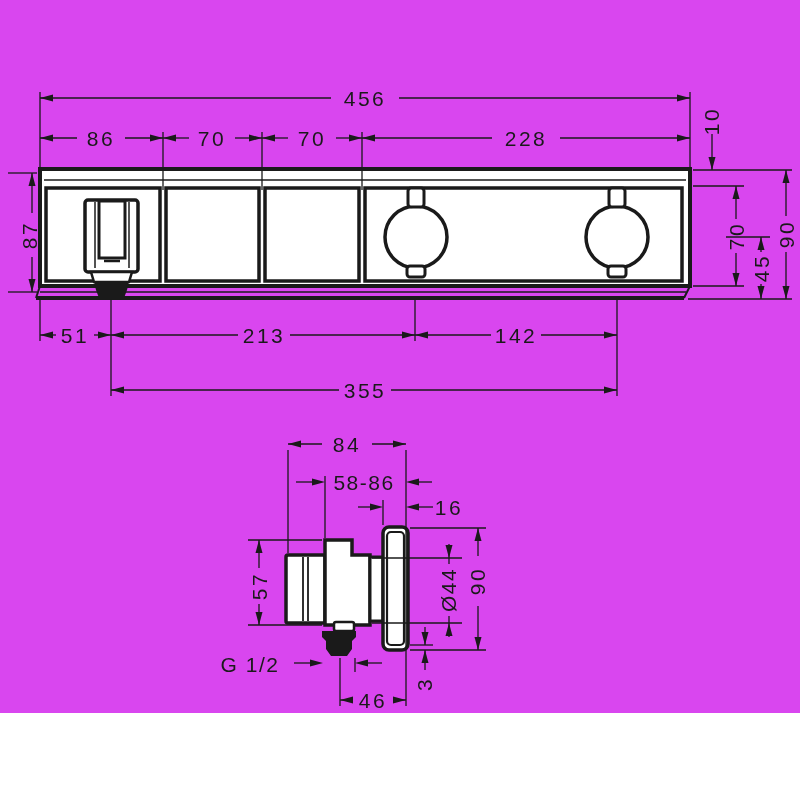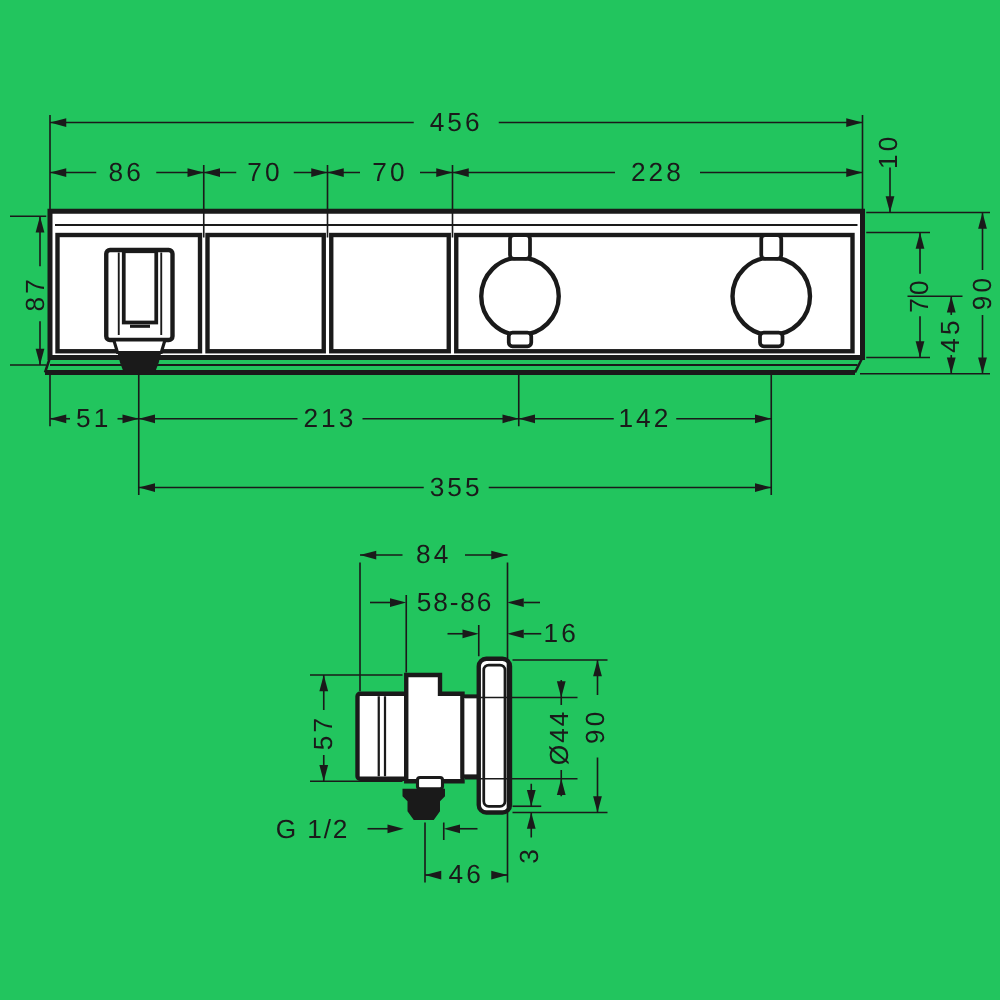--- a/index.html
+++ b/index.html
@@ -1,16 +1,16 @@
 <!DOCTYPE html>
 <html><head>
 <meta charset="utf-8">
 <style>
   html,body{margin:0;padding:0;background:#ffffff;}
-  .stage{position:relative;width:800px;height:800px;background:#22c55e;overflow:hidden;}
+  .stage{position:relative;width:800px;height:713px;background:#d946ef;overflow:hidden;}
   svg{display:block;}
   .oln{stroke:#1a1a1a;fill:none;}
   .fillw{fill:#ffffff;stroke:#1a1a1a;}
   .solid{fill:#1a1a1a;stroke:none;}
   .ext{stroke:#1a1a1a;stroke-width:1.3;fill:none;}
   .dimln{stroke:#1a1a1a;stroke-width:1.3;fill:none;}
   .arrow{fill:#1a1a1a;stroke:none;}
   .dim{font-family:"Liberation Sans","DejaVu Sans",sans-serif;font-size:21px;letter-spacing:2.5px;fill:#1a1a1a;}
   .dim-s{font-family:"Liberation Sans","DejaVu Sans",sans-serif;font-size:21px;letter-spacing:1.5px;fill:#1a1a1a;}
 </style>

